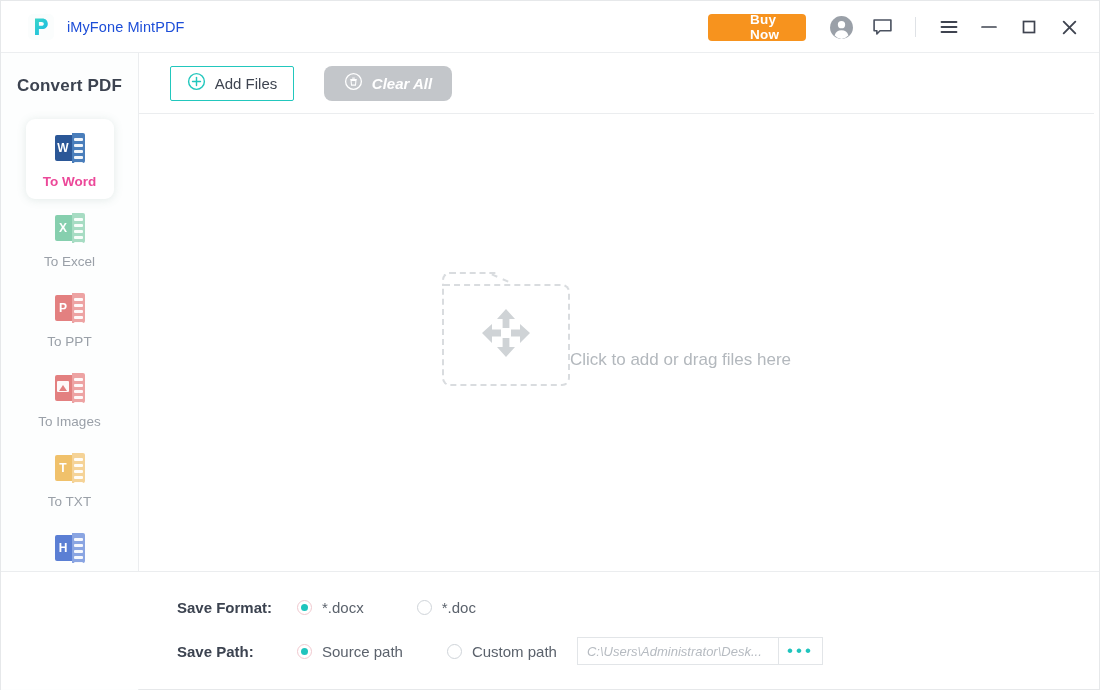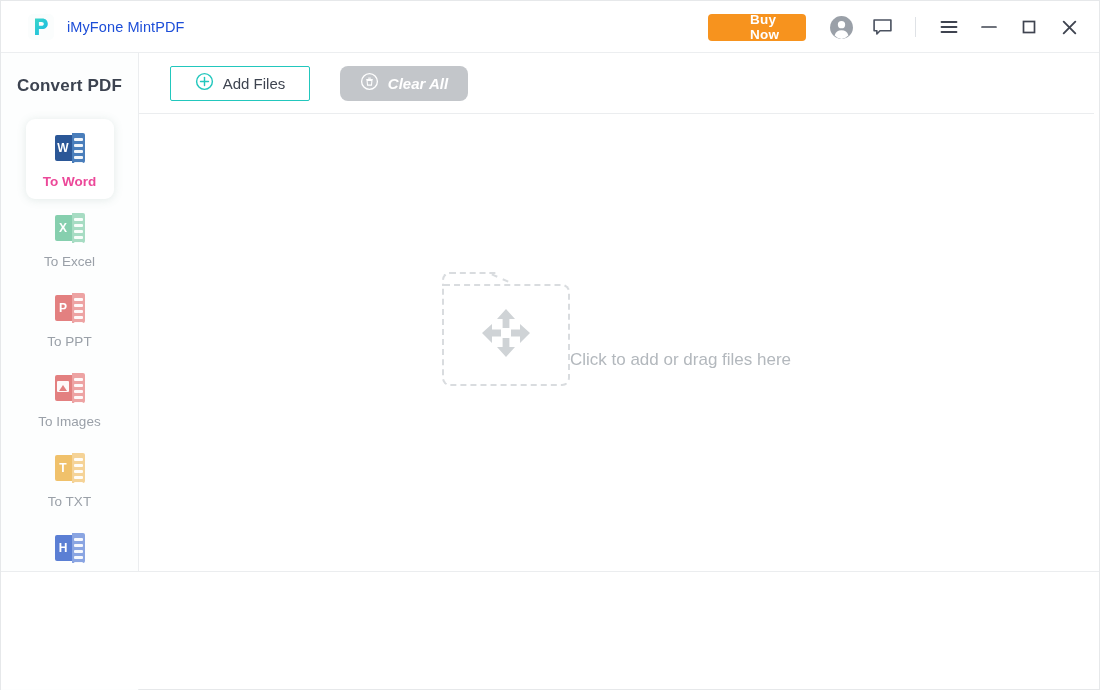--- a/index.html
+++ b/index.html
@@ -125,21 +125,21 @@
     width: 955px; height: 518px;
     background: #ffffff;
   }
   .toolbar {
     position: relative; height: 61px;
     border-bottom: 1px solid #ebedef;
     display: flex; align-items: center;
   }
   .btn-add {
     margin-left: 31px;
-    width: 140px; height: 35px;
+    width: 124px; height: 35px;
     border: 1px solid #22c7bd;
     background: #ffffff;
     display: flex; align-items: center; justify-content: center;
     cursor: pointer; border-radius: 2px;
   }
   .btn-add .lbl { margin-left: 9px; font-size: 15px; color: #3e4450; }
   .btn-clear {
     margin-left: 30px;
     width: 128px; height: 35px;
     background: #c3c6ca;
@@ -467,17 +467,45 @@
             </g>
           </svg>
         </div>
       </div>
       <div class="dz-text">Click to add or drag files here</div>
     </div>
   </div>
 
   <div class="bottom">
 
-
+    <div class="row r1">
+      <div class="row-label">Save Format:</div>
+      <div class="radio on">
+        <span class="dot"></span>
+        <span class="txt">*.docx</span>
+      </div>
+      <div class="gap-1"></div>
+      <div class="radio">
+        <span class="dot"></span>
+        <span class="txt">*.doc</span>
+      </div>
+    </div>
+
+    <div class="row r2">
+      <div class="row-label">Save Path:</div>
+      <div class="radio on">
+        <span class="dot"></span>
+        <span class="txt">Source path</span>
+      </div>
+      <div class="gap-2"></div>
+      <div class="radio">
+        <span class="dot"></span>
+        <span class="txt">Custom path</span>
+      </div>
+      <div class="pathbox">
+        <div class="pv">C:\Users\Administrator\Desk...</div>
+        <div class="dots">•••</div>
+      </div>
+    </div>
 
   </div>
 
 </div>
 
 </body></html>

